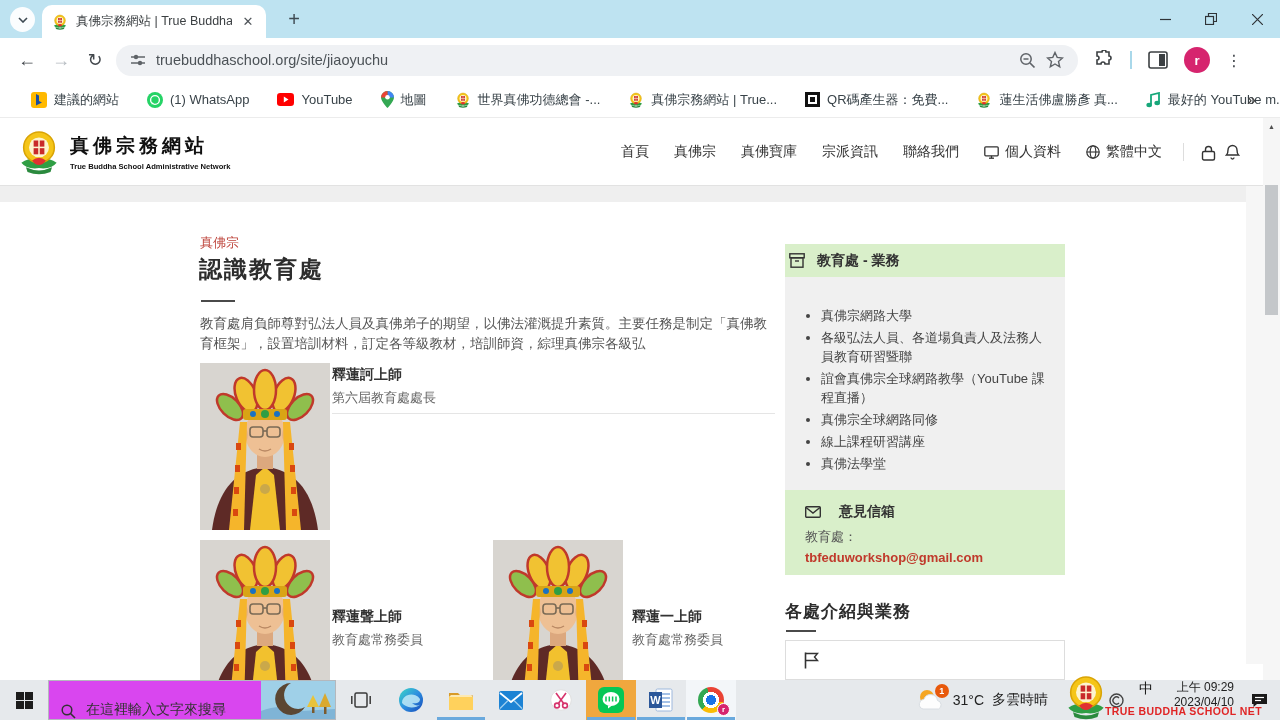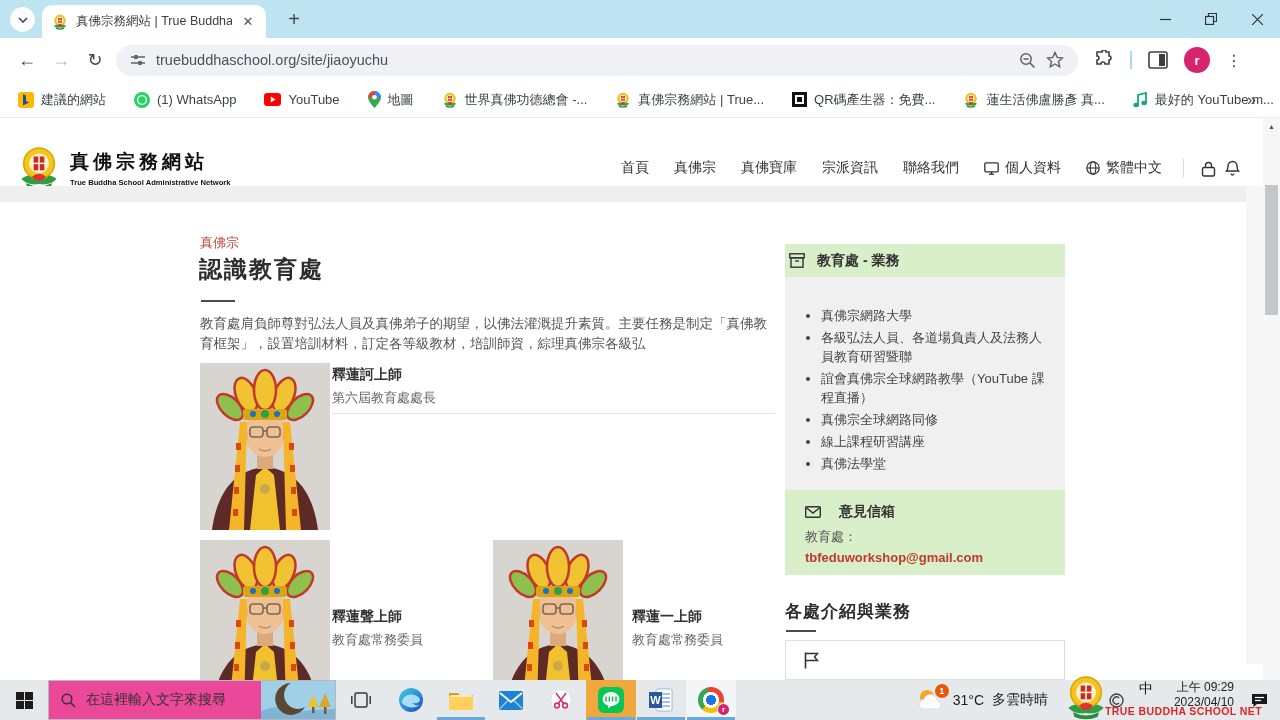--- a/index.html
+++ b/index.html
@@ -21,27 +21,27 @@
   .nav-ic { width: 34px; text-align: center; font-size: 18px; color: #43484d; }
   .nav-ic.disabled { color: #b6bcc1; }
   #urlbar { margin-left: 4px; width: 962px; height: 31px; background: #eff1f4; border-radius: 16px; display: flex; align-items: center; padding: 0 14px; gap: 10px; }
   .url-text { flex: 1; font-size: 14.5px; color: #4c5257; white-space: nowrap; overflow: hidden; }
   .toolbar-right { display: flex; align-items: center; gap: 16px; margin-left: 16px; }
   .ext-separator { width: 2px; height: 18px; background: #a9d8ea; }
   .avatar { width: 26px; height: 26px; border-radius: 50%; background: #d6246e; color: #fff; font-size: 13px; font-weight: bold; display: flex; align-items: center; justify-content: center; }
   .kebab { font-size: 16px; color: #43484d; }
 
   
-  #bookmarksbar { position: absolute; left: 0; top: 82px; width: 1280px; height: 36px; background: #fff; display: flex; align-items: center; padding-left: 18px; gap: 28px; border-bottom: 1px solid #ececec; }
+  #bookmarksbar { position: absolute; left: 0; top: 82px; width: 1280px; height: 36px; background: #fff; display: flex; align-items: center; padding-left: 31px; gap: 28px; border-bottom: 1px solid #ececec; }
   .bm { display: flex; align-items: center; gap: 7px; font-size: 13px; color: #394349; white-space: nowrap; }
   .bm-overflow { position: absolute; right: 24px; font-size: 16px; color: #444; }
 
   
   #viewport { position: absolute; left: 0; top: 118px; width: 1280px; height: 562px; background: #fff; }
-  #site-header { position: absolute; left: 0; top: 16px; width: 1280px; height: 68px; background: #fff; border-bottom: 1px solid #e2e2e2; }
+  #site-header { position: absolute; left: 0; top: 0; width: 1280px; height: 68px; background: #fff; border-bottom: 1px solid #e2e2e2; }
   .logo { position: absolute; left: 16px; top: 11px; display: flex; align-items: center; gap: 8px; }
   .logo-zh { font-size: 19px; font-weight: bold; color: #101010; letter-spacing: 4px; font-family: "Liberation Serif", "DejaVu Serif", serif; }
   .logo-en { font-size: 7.6px; font-weight: bold; color: #101010; margin-top: 3px; }
   .site-nav { position: absolute; right: 118px; top: 0; height: 68px; display: flex; align-items: center; gap: 25px; font-size: 14px; color: #333; }
   .nav-item { display: flex; align-items: center; gap: 6px; font-family: Liberation Serif, serif; }
   .hdr-divider { position: absolute; right: 96px; top: 25px; width: 1px; height: 18px; background: #ddd; }
   .hdr-lock { position: absolute; right: 64px; top: 27px; }
   .hdr-bell { position: absolute; right: 40px; top: 26px; }
 
   #gray-strip { position: absolute; left: 0; top: 68px; width: 1263px; height: 16px; background: #efefef; }
@@ -81,21 +81,21 @@
   .office-desc { font-size: 10px; color: #999; margin-top: 3px; white-space: nowrap; }
 
   
   .scrollbar { position: absolute; right: 0; top: 0; width: 17px; height: 562px; background: #f6f6f6; }
   .scroll-up { position: absolute; top: 5px; left: 0; width: 17px; text-align: center; font-size: 7px; color: #505050; }
   .scroll-thumb { position: absolute; top: 67px; left: 2px; width: 13px; height: 130px; background: #c4c7ca; }
 
   
   #taskbar { position: absolute; left: 0; top: 680px; width: 1280px; height: 40px; background: #e6e9ec; display: flex; align-items: stretch; }
   .tb-start { width: 48px; display: flex; align-items: center; justify-content: center; }
-  .tb-search { width: 288px; background: #ec4899; border: 1px solid #b4b8bd; display: flex; align-items: center; padding-left: 12px; gap: 10px; position: relative; overflow: hidden; }
+  .tb-search { width: 288px; background: #d946ef; border: 1px solid #b4b8bd; display: flex; align-items: flex-end; padding-left: 12px; gap: 10px; position: relative; overflow: hidden; }
   .tb-search-text { font-size: 14px; color: #333; white-space: nowrap; }
   .tb-search-art { position: absolute; right: 0; top: 0; height: 40px; }
   .tb-btn { width: 50px; display: flex; align-items: center; justify-content: center; position: relative; }
   .tb-btn.open::after { content: ""; position: absolute; left: 1px; right: 1px; bottom: 0; height: 3px; background: #6aa9dd; }
   .tb-btn.hl { background: #f3f6f9; }
   .tb-btn.line-bg { background: #f0a73e; }
   .chrome-ico { width: 26px; height: 26px; border-radius: 50%;
     background: radial-gradient(circle at center, #1a73e8 0 5px, #fff 5px 8px, rgba(0,0,0,0) 8px),
                 conic-gradient(from -18deg, #ea4335 0 120deg, #fbbc05 120deg 240deg, #34a853 240deg 360deg); position: relative; }
   .chrome-badge { position: absolute; right: 6px; bottom: 4px; width: 13px; height: 13px; border-radius: 50%; background: #d6246e; color: #fff; font-size: 8px; font-weight: bold; display: flex; align-items: center; justify-content: center; border: 1px solid #fff; }

